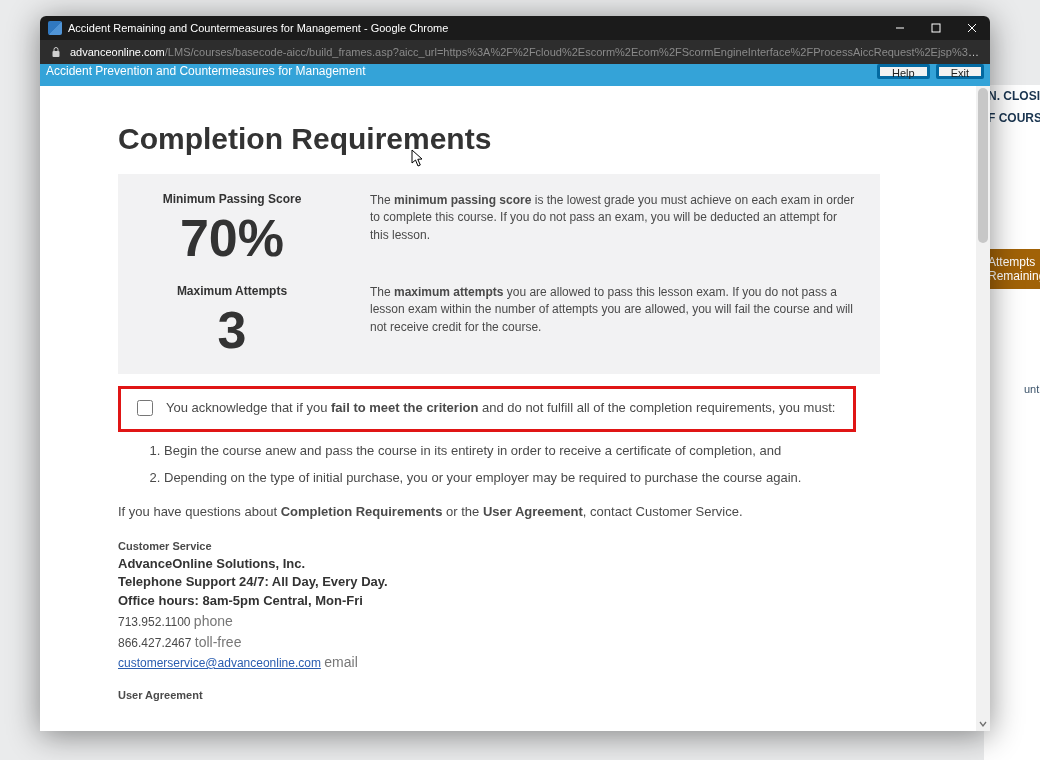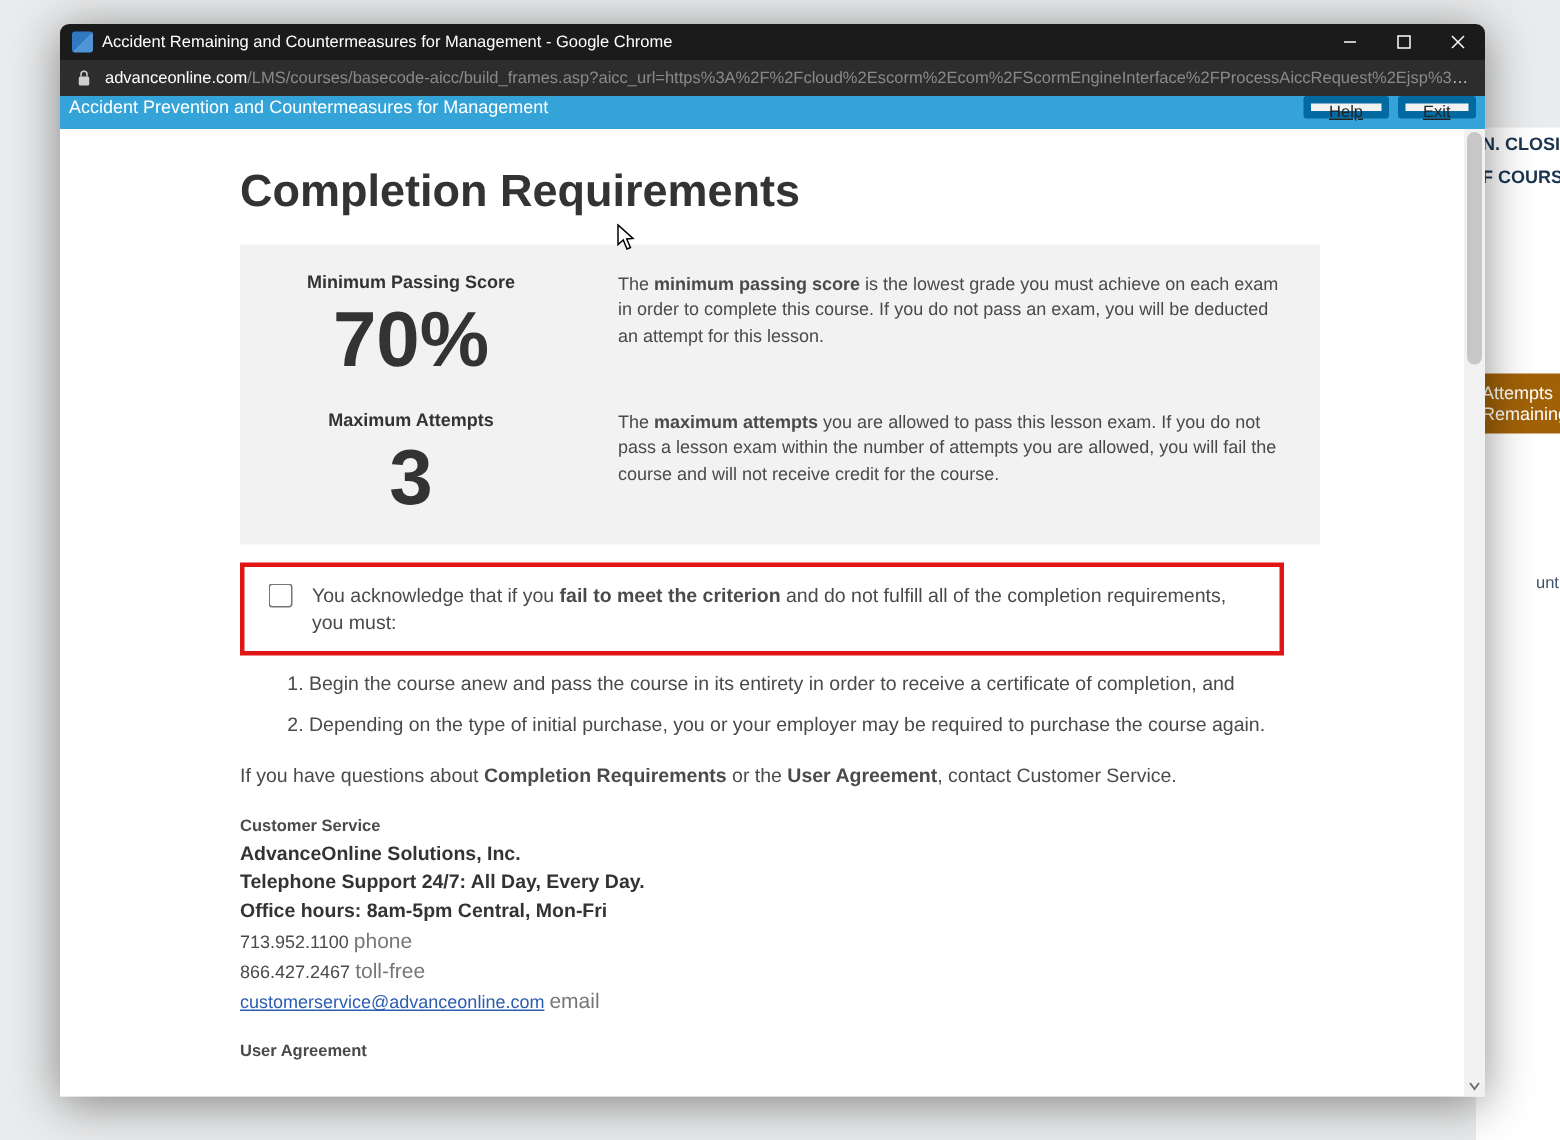--- a/index.html
+++ b/index.html
@@ -111,30 +111,29 @@
       background: #34a3d8;
       display: flex;
       align-items: flex-start;
       padding: 0 6px;
       color: #fff;
       font-size: 12px;
     }
     .app-header .app-title { flex: 1; }
     .app-header .hbtn {
       background: #f2f2f2;
-      border: 5px solid #0369a1;
+      border: 3px solid #0369a1;
       color: #222;
       font-size: 11px;
       padding: 0px 12px;
       margin-left: 6px;
       border-radius: 2px;
       height: 15px;
       line-height: 13px;
       cursor: pointer;
-      text-decoration: underline;
     }
 
     .content-scroll {
       flex: 1;
       background: #fff;
       position: relative;
       overflow: hidden;
     }
     .scroll-track {
       position: absolute;
@@ -156,23 +155,23 @@
       right: 0;
       width: 14px; height: 14px;
       display: flex; align-items: center; justify-content: center;
       color: #707070;
     }
     .scroll-down { bottom: 0; }
     .scroll-down svg { width: 10px; height: 10px; }
 
     .content-inner {
       position: absolute;
-      left: 0; top: 5px;
+      left: 0; top: 16px;
       width: 100%;
-      padding: 8px 40px 20px 120px;
+      padding: 8px 40px 20px 78px;
     }
     h1.page-title {
       font-size: 30px;
       font-weight: 700;
       color: #333;
       margin: 12px 0 18px 0;
     }
     .req-box {
       background: #f2f2f3;
       padding: 18px 24px 18px 24px;

